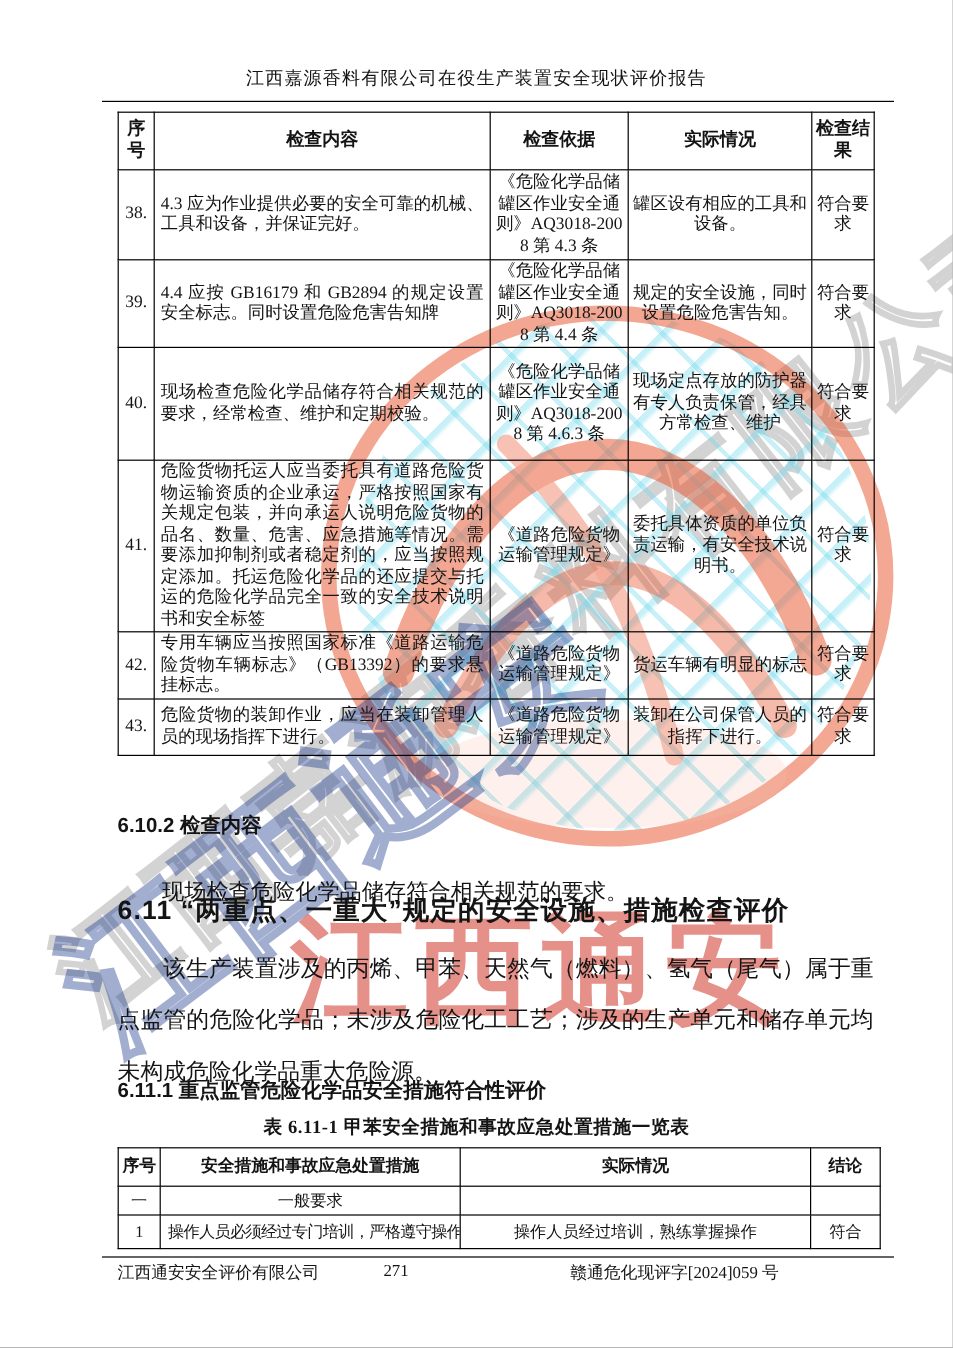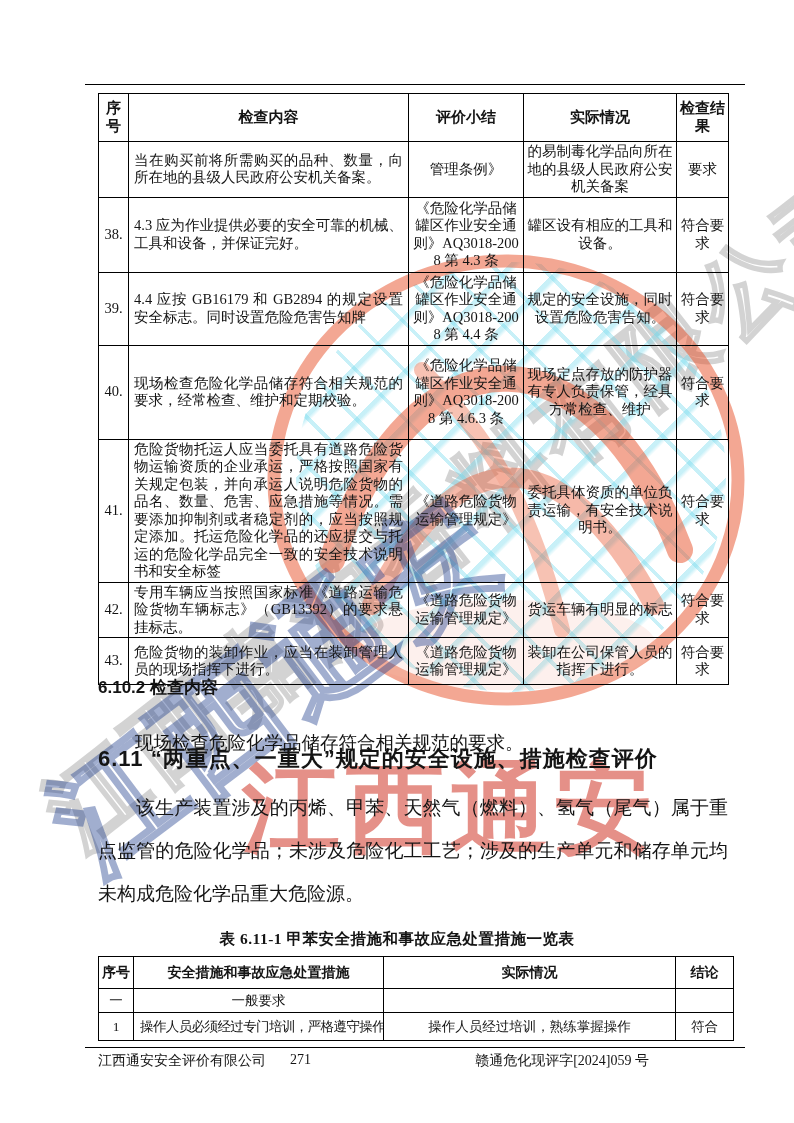--- a/index.html
+++ b/index.html
@@ -39,21 +39,21 @@
   .para.indent{ text-indent:2em;}
   .para.justify{text-align:justify;font-size:19px;line-height:43px;}
   .tbl-caption{position:absolute;top:929px;left:0;width:794px;text-align:center;
     font-weight:bold;font-size:15.5px;letter-spacing:0.5px;}
 
   
   .footer-rule{position:absolute;top:1047px;left:85px;width:660px;height:0;
     border-top:1.4px solid #000;}
   .footer{position:absolute;top:1052px;left:0;width:732px;height:22px;font-size:14px;}
   .footer .f-left{position:absolute;left:98px;}
-  .footer .f-center{position:absolute;left:290px;width:80px;}
+  .footer .f-center{position:absolute;left:290px;width:80px;text-align:center;}
   .footer .f-right{position:absolute;right:83px;}
 
   
   .wm-lattice{position:absolute;left:296px;top:262px;width:430px;height:430px;border-radius:50%;
     background:
       repeating-linear-gradient(45deg,transparent 0 30px,rgba(110,216,236,0.38) 30px 34px),
       repeating-linear-gradient(-45deg,transparent 0 30px,rgba(110,216,236,0.38) 34px 38px);
   }
   .wm-stamp{position:absolute;left:262px;top:250px;opacity:0.5;}
   .wm-gray{position:absolute;left:60px;top:762px;transform:rotate(-38deg);
@@ -81,47 +81,41 @@
       <path d="M 110 355 C 195 185, 300 185, 392 355" fill="none" stroke="#e8522a" stroke-width="20" stroke-linecap="round" opacity="0.8"></path>
       <path d="M 160 120 C 230 190, 270 260, 300 380" fill="none" stroke="#e8522a" stroke-width="16" stroke-linecap="round" opacity="0.7"></path>
       <ellipse cx="244" cy="395" rx="150" ry="45" fill="#eb7a5a" opacity="0.22"></ellipse>
     </svg>
     <div class="wm-navy">江西通安</div>
     <div class="wm-red">江西通安</div>
   </div>
 
   <div class="content">
 
+    <div class="doc-header">江西嘉源香料有限公司在役生产装置安全现状评价报告</div>
     <div class="header-rule"></div>
 
     <table class="t1">
       <colgroup>
         <col style="width:30px">
           <col style="width:280px">
           <col style="width:115px">
         <col style="width:153px">
           <col style="width:52px">
       </colgroup>
       <thead>
         <tr style="height:48px">
           <th>序号</th>
           <th>检查内容</th>
-          <th>评价小结</th>
+          <th>检查依据</th>
           <th>实际情况</th>
           <th>检查结果</th>
         </tr>
       </thead>
       <tbody>
-        <tr style="height:52px">
-          <td></td>
-          <td class="left">当在购买前将所需购买的品种、数量，向所在地的县级人民政府公安机关备案。</td>
-          <td>管理条例》</td>
-          <td>的易制毒化学品向所在地的县级人民政府公安机关备案</td>
-          <td>要求</td>
-        </tr>
         <tr style="height:75px">
           <td>38.</td>
           <td class="left">4.3 应为作业提供必要的安全可靠的机械、工具和设备，并保证完好。</td>
           <td>《危险化学品储罐区作业安全通则》AQ3018-2008 第 4.3 条</td>
           <td>罐区设有相应的工具和设备。</td>
           <td>符合要求</td>
         </tr>
         <tr style="height:68px">
           <td>39.</td>
           <td class="left">4.4 应按 GB16179 和 GB2894 的规定设置安全标志。同时设置危险危害告知牌</td>
@@ -157,20 +151,21 @@
           <td>装卸在公司保管人员的指挥下进行。</td>
           <td>符合要求</td>
         </tr>
       </tbody>
     </table>
 
     <div class="h-small" style="top:676px">6.10.2 检查内容</div>
     <div class="para indent" style="top:730px">现场检查危险化学品储存符合相关规范的要求。</div>
     <div class="h-big" style="top:744px">6.11  “两重点、一重大”规定的安全设施、措施检查评价</div>
     <div class="para indent justify" style="top:786px">该生产装置涉及的丙烯、甲苯、天然气（燃料）、氢气（尾气）属于重点监管的危险化学品；未涉及危险化工工艺；涉及的生产单元和储存单元均未构成危险化学品重大危险源。</div>
+    <div class="h-small" style="top:897px">6.11.1 重点监管危险化学品安全措施符合性评价</div>
     <div class="tbl-caption">表 6.11-1 甲苯安全措施和事故应急处置措施一览表</div>
 
     <table class="t2">
       <colgroup>
         <col style="width:35px">
           <col style="width:250px">
           <col style="width:292px">
           <col style="width:58px">
       </colgroup>
       <thead>

